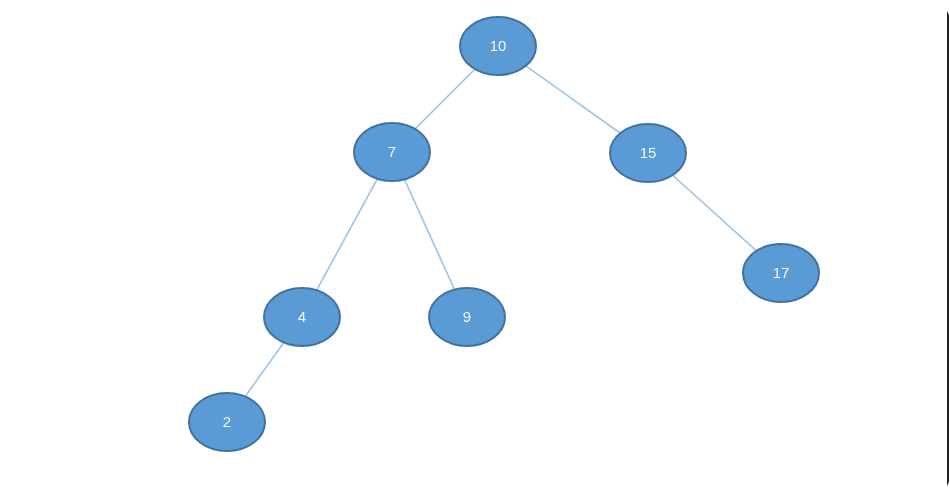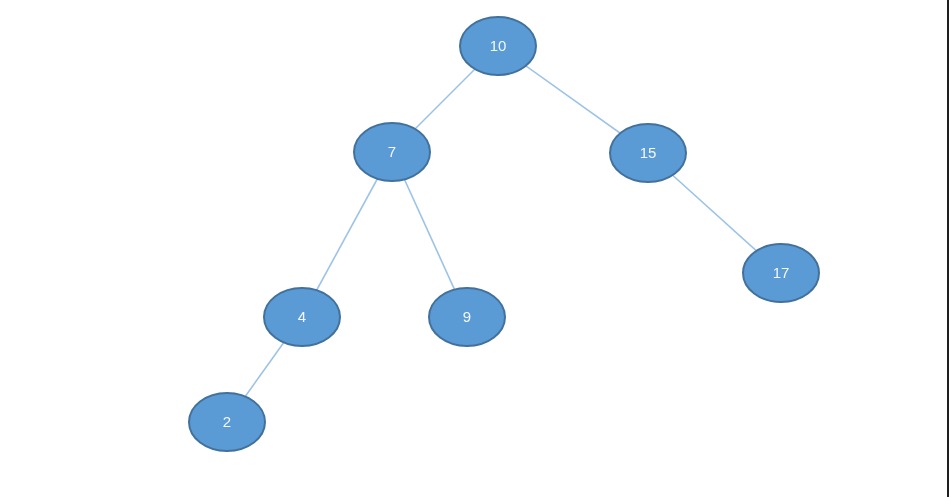--- a/index.html
+++ b/index.html
@@ -7,20 +7,21 @@
     padding: 0;
     background: #ffffff;
     font-family: "Liberation Sans", sans-serif;
   }
   .screen {
     position: relative;
     width: 950px;
     height: 497px;
     background: #ffffff;
     overflow: hidden;
+    border-radius: 22px;
   }
   .tree-svg {
     position: absolute;
     left: 0;
     top: 0;
     width: 950px;
     height: 497px;
     display: block;
   }
   .right-edge-line {

